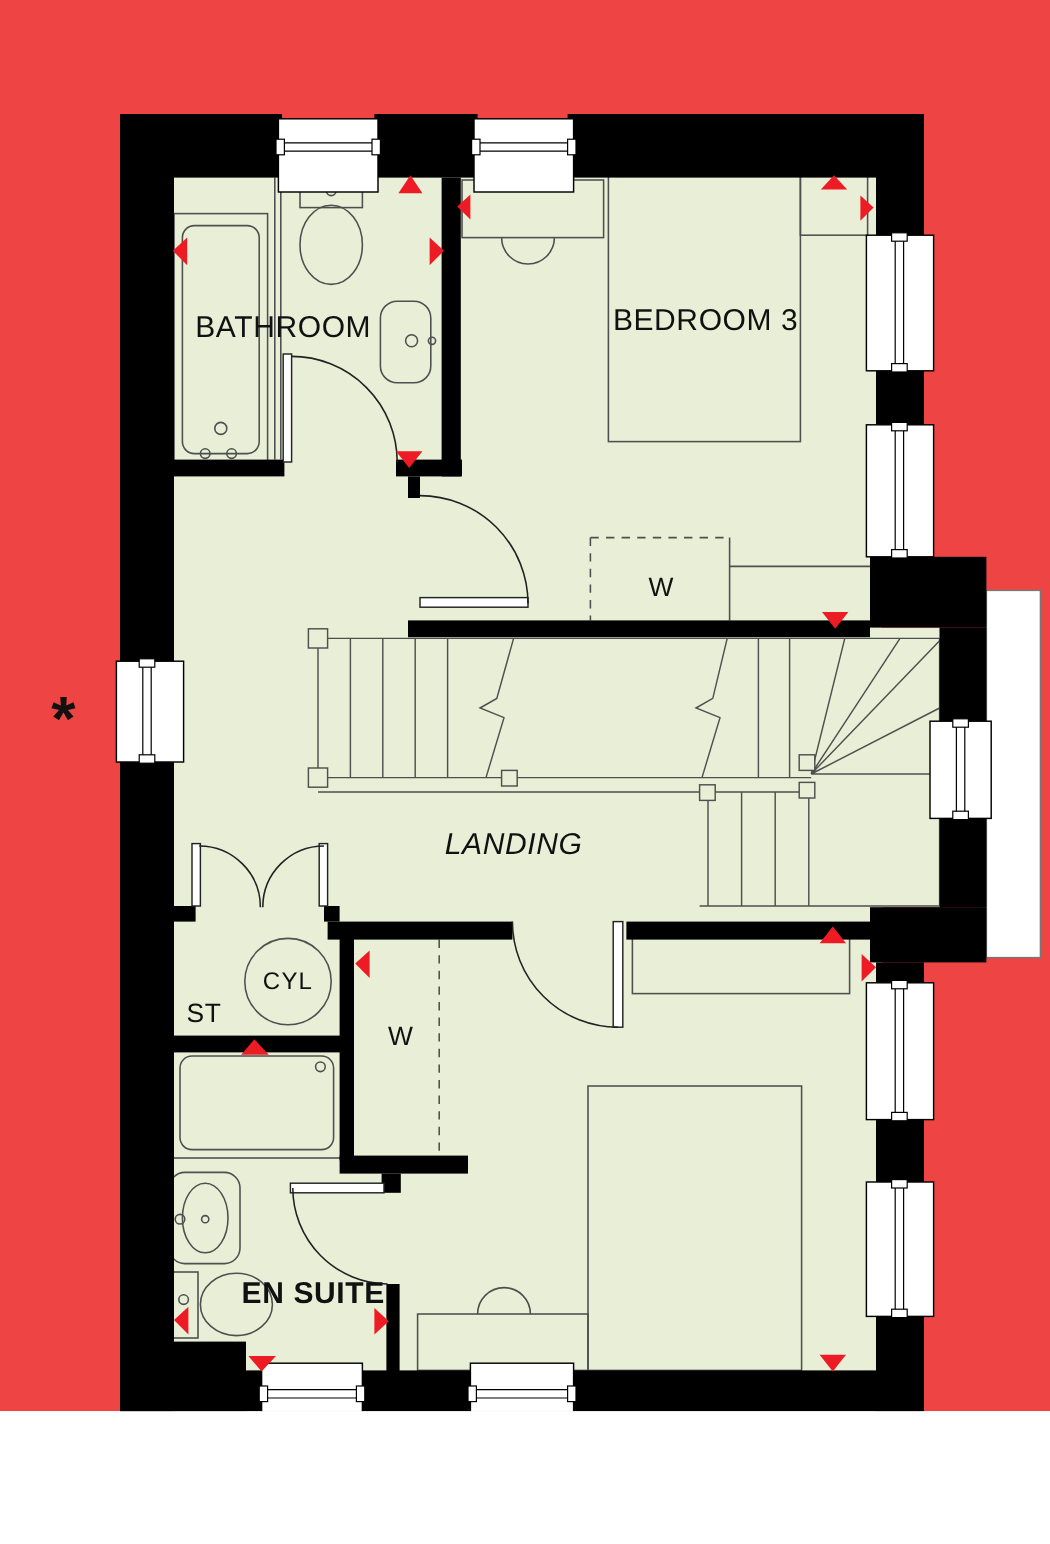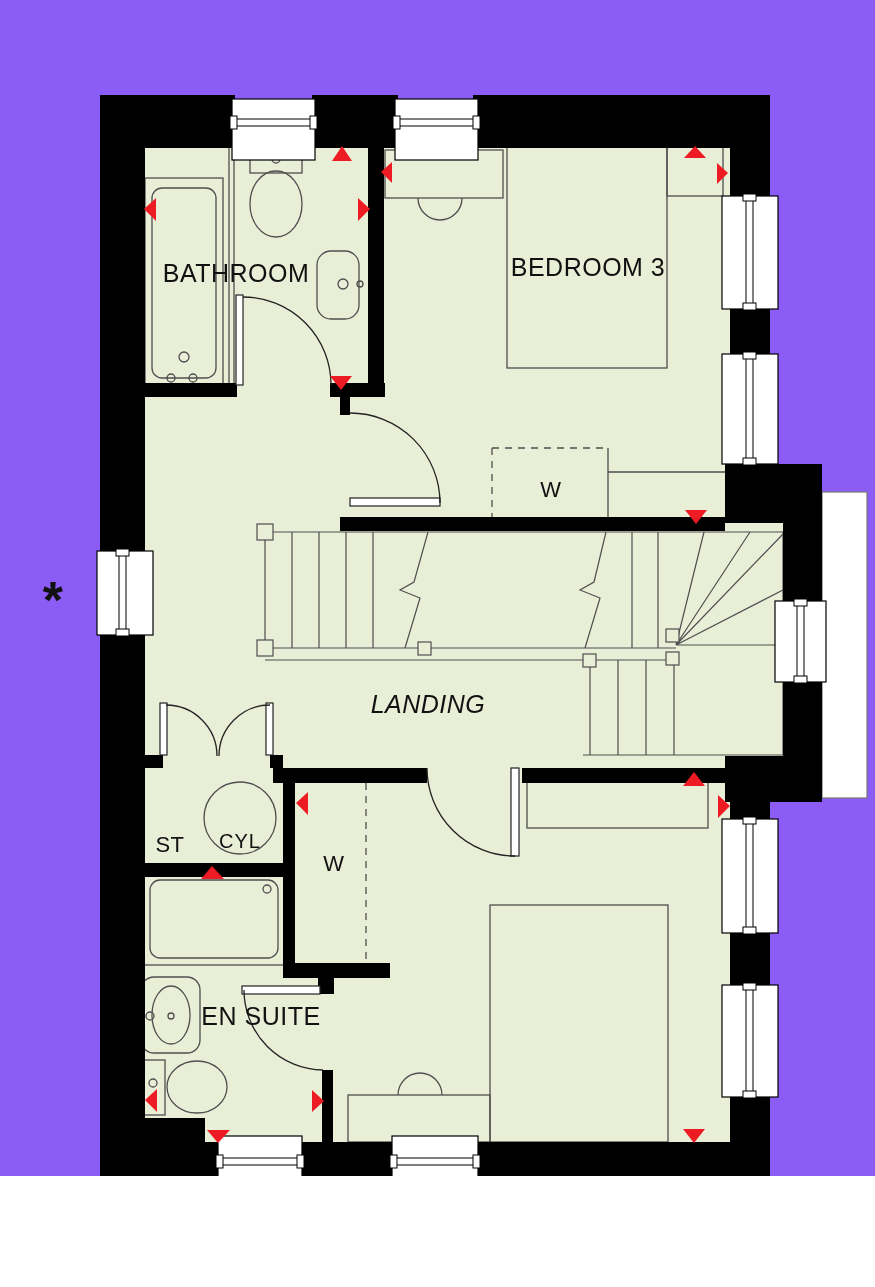--- a/index.html
+++ b/index.html
@@ -1,39 +1,39 @@
 <!DOCTYPE html>
 <html style="--floor: #e9eed7; --wall: #000000; --arrow: #ed1c24; --furniture-line: #4f4f4f; --window-fill: #ffffff;"><head>
 <meta charset="utf-8">
 <style>
   :root{
     --floor:#e9eed7; --wall:#000000; --arrow:#ed1c24;
     --furniture-line:#4f4f4f; --window-fill:#ffffff;
   }
   html,body{margin:0;padding:0;background:#ffffff;}
-  #stage{position:relative;width:875px;height:1176px;background:#8b5cf6;overflow:hidden;
+  #stage{position:relative;width:875px;height:1176px;background:#ef4444;overflow:hidden;
          font-family:"Liberation Sans",sans-serif;}
   svg{position:absolute;left:0;top:0;}
   .floor{fill:var(--floor);}
   .wall{fill:var(--wall);}
   .fur{fill:none;stroke:var(--furniture-line);stroke-width:1.3;}
   .win{fill:var(--window-fill);stroke:#000;stroke-width:1.2;}
   .gl{fill:none;stroke:#000;stroke-width:1;}
   .cap{fill:var(--window-fill);stroke:#000;stroke-width:1;}
   .door{fill:none;stroke:#222;stroke-width:1.3;}
   .leaf{fill:var(--window-fill);stroke:#222;stroke-width:1.2;}
   .stair{fill:none;stroke:#4f4f4f;stroke-width:1.2;}
   .post{fill:var(--floor);stroke:#4f4f4f;stroke-width:1.2;}
   .dash{fill:none;stroke:#4f4f4f;stroke-width:1.3;stroke-dasharray:7 6;}
   .arrow{fill:var(--arrow);}
   .ext{fill:#ffffff;stroke:#777;stroke-width:1.2;}
   .lbl{position:absolute;color:#111;text-align:center;letter-spacing:.5px;
        font-size:25px;white-space:nowrap;}
   .lbl.small{font-size:22px;}
-  .lbl.cyl{font-size:20px;letter-spacing:1px;margin-top:23px;}
+  .lbl.cyl{font-size:20px;letter-spacing:1px;}
   .lbl.star{font-size:52px;font-weight:bold;}
 </style>
 </head>
 <body>
 
 <div id="stage">
 
 <svg width="875" height="1287" viewBox="0 0 875 1287">
 
   <g>
@@ -242,16 +242,16 @@
   </g>
 </svg>
 
   <div class="lbl" style="left:146px;top:259px;width:180px;">BATHROOM</div>
   <div class="lbl" style="left:496px;top:253px;width:184px;">BEDROOM 3</div>
   <div class="lbl" style="left:338px;top:690px;width:180px;font-style:italic;">LANDING</div>
   <div class="lbl small" style="left:521px;top:477px;width:60px;">W</div>
   <div class="lbl small" style="left:304px;top:851px;width:60px;">W</div>
   <div class="lbl small" style="left:140px;top:800px;width:60px;margin-top:32px;">ST</div>
   <div class="lbl cyl" style="left:203px;top:807px;width:74px;">CYL</div>
-  <div class="lbl" style="left:171px;top:1002px;width:180px;">EN SUITE</div>
+  <div class="lbl" style="left:171px;top:1064px;width:180px;font-weight:bold;">EN SUITE</div>
   <div class="lbl star" style="left:28px;top:570px;width:50px;">*</div>
 
 </div>
 
 </body></html>

